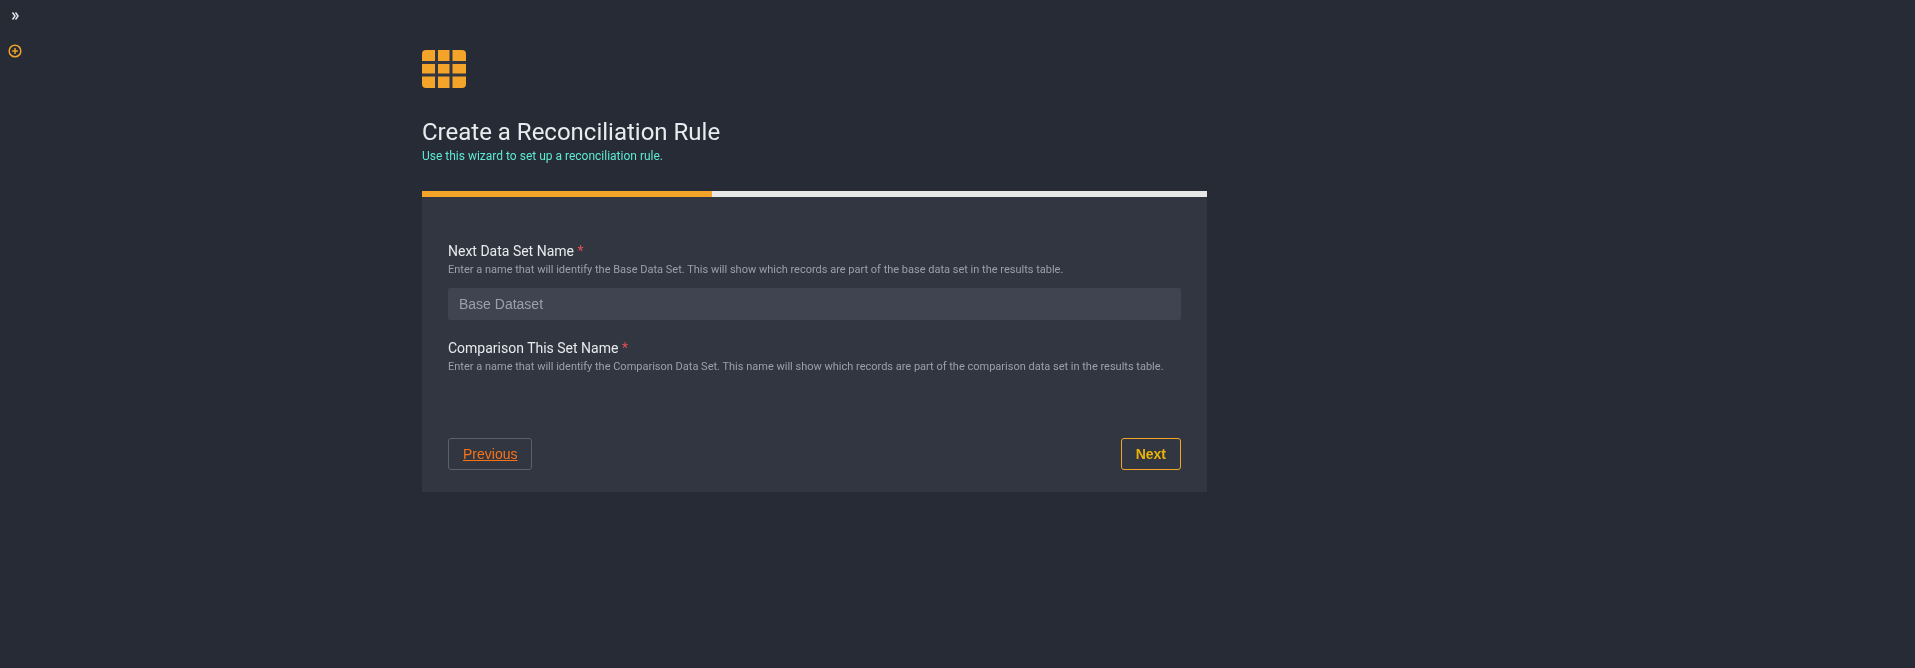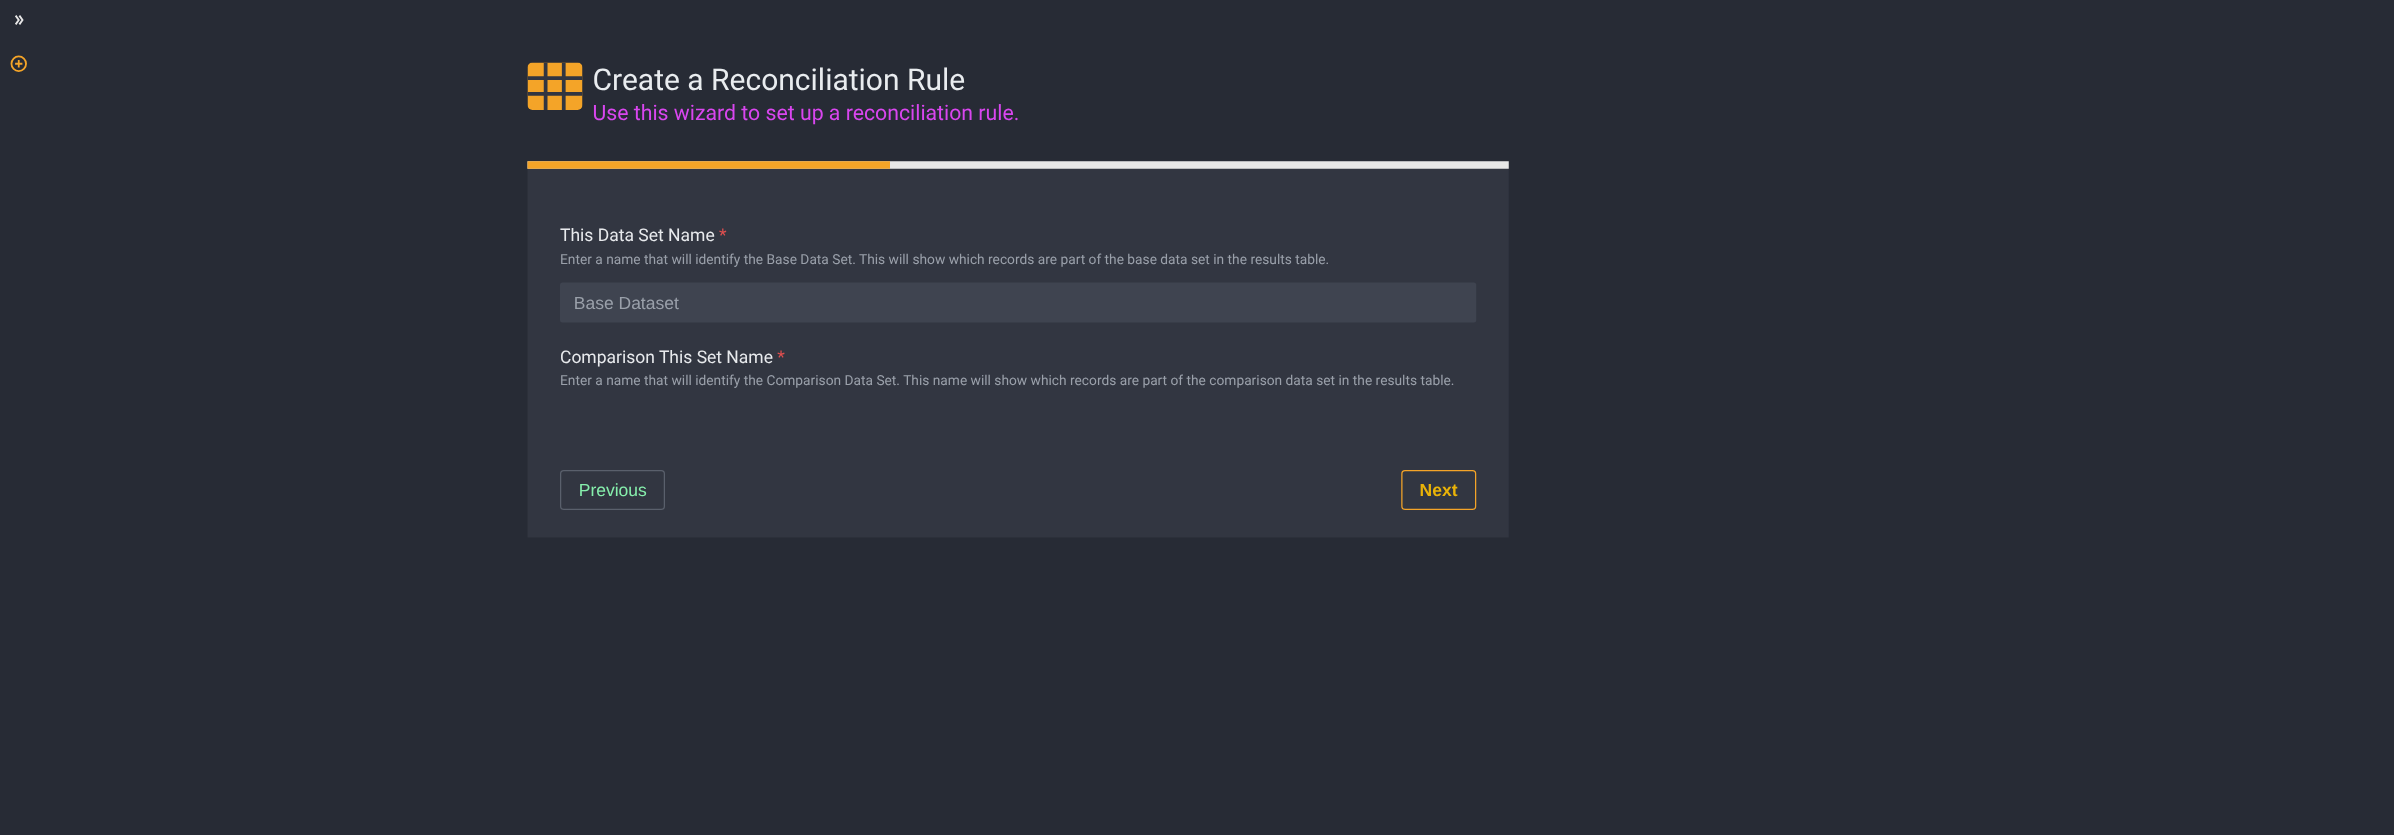--- a/index.html
+++ b/index.html
@@ -43,22 +43,23 @@
     margin-left: 30px;
     padding-top: 50px;
   }
   .wizard-container {
     width: 785px;
     margin-left: 392px;
   }
   .wizard-header {
     display: flex;
     align-items: flex-start;
-    gap: 8px;
+    gap: 30px;
     margin-bottom: 28px;
+    flex-direction: column;
   }
   .wizard-icon {
     width: 44px;
     height: 38px;
     flex-shrink: 0;
   }
   .wizard-icon svg {
     width: 100%;
     height: 100%;
   }
@@ -67,22 +68,22 @@
     flex-direction: column;
   }
   .wizard-title {
     font-size: 24px;
     font-weight: 400;
     color: #e9ecef;
     line-height: 1.2;
     margin-bottom: 2px;
   }
   .wizard-subtitle {
-    font-size: 17px;
-    color: #d946ef;
+    font-size: 12px;
+    color: #5eead4;
   }
   .wizard-card {
     background: #323641;
     padding-bottom: 22px;
   }
   .progress-track {
     width: 100%;
     height: 6px;
     background: #e7e7e7;
     position: relative;
@@ -136,21 +137,22 @@
   }
   .btn {
     padding: 7px 14px;
     font-size: 14px;
     border-radius: 3px;
     cursor: pointer;
     background: transparent;
   }
   .btn-prev {
     border: 1px solid #5a606c;
-    color: #86efac;
+    color: #f97316;
+    text-decoration: underline;
   }
   .btn-next {
     border: 1px solid #f4a428;
     color: #eab308;
     font-weight: 600;
   }
 </style>
 </head>
 <body>
 
@@ -191,21 +193,21 @@
 
     <div class="wizard-card">
       <div class="progress-track">
         <div class="progress-fill"></div>
       </div>
 
       <div class="form-body">
 
         <div class="form-group">
           <label class="form-label">
-            <span>This Data Set Name</span>
+            <span>Next Data Set Name</span>
             <span class="required-star">*</span>
           </label>
           <div class="form-desc">Enter a name that will identify the Base Data Set. This will show which records are part of the base data set in the results table.</div>
           <input type="text" class="form-input" placeholder="Base Dataset" style="">
         </div>
 
         <div class="form-group">
           <label class="form-label">
             <span>Comparison This Set Name</span>
             <span class="required-star">*</span>

